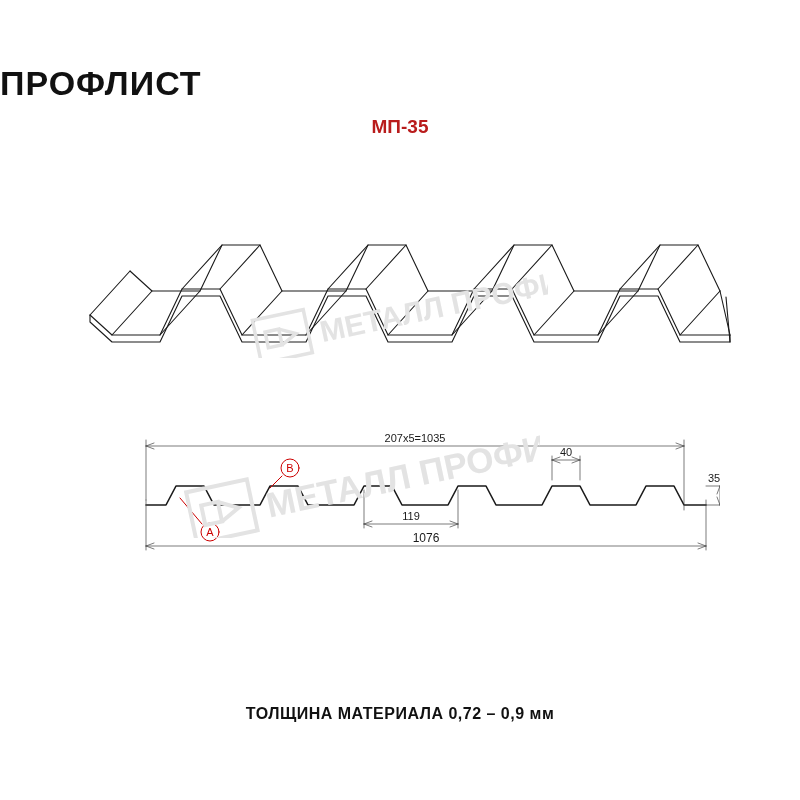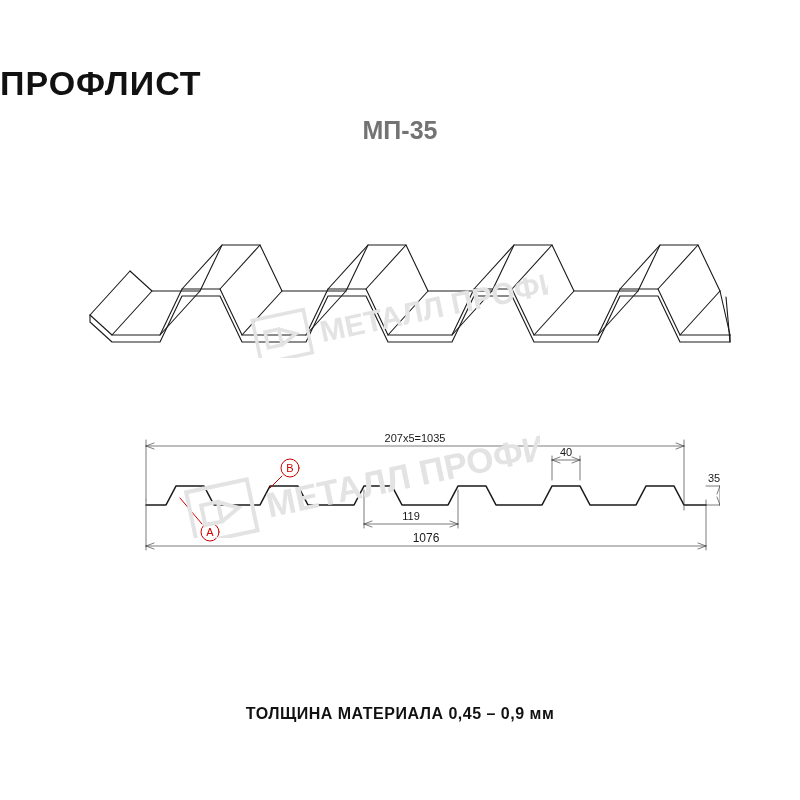--- a/index.html
+++ b/index.html
@@ -29,23 +29,23 @@
     font-weight: bold;
     letter-spacing: 1px;
     color: #111;
   }
   .subtitle {
     position: absolute;
     top: 116px;
     left: 0;
     width: 800px;
     text-align: center;
-    font-size: 25px;
+    font-size: 19px;
     font-weight: bold;
-    color: #737373;
+    color: #b91c1c;
   }
   .footnote {
     position: absolute;
     top: 705px;
     left: 0;
     width: 800px;
     text-align: center;
     font-size: 16px;
     font-weight: bold;
     letter-spacing: 0.5px;
@@ -209,15 +209,15 @@
         <g stroke="#e3e3e3" stroke-width="4" fill="none">
           <path d="M8 28 L70 28 L70 80 L8 80 Z"></path>
           <path d="M20 44 L37 44 L37 64 L20 64 Z"></path>
           <path d="M37 44 L56 54 L37 64"></path>
         </g>
         <text x="84" y="70" font-size="35" font-weight="bold" fill="#e3e3e3">МЕТАЛЛ ПРОФИЛЬ</text>
       </g>
     </svg>
   </div>
 
-  <div class="footnote">ТОЛЩИНА МАТЕРИАЛА 0,45 – 0,9 мм</div>
+  <div class="footnote">ТОЛЩИНА МАТЕРИАЛА 0,72 – 0,9 мм</div>
 
 </div>
 
 </body></html>

